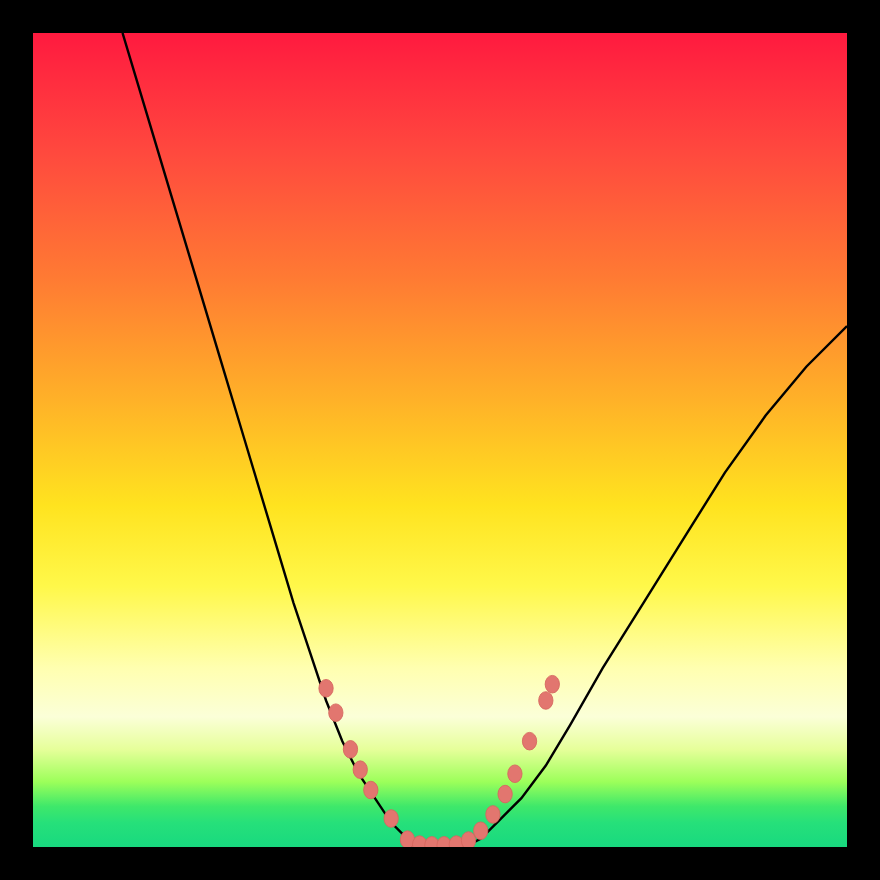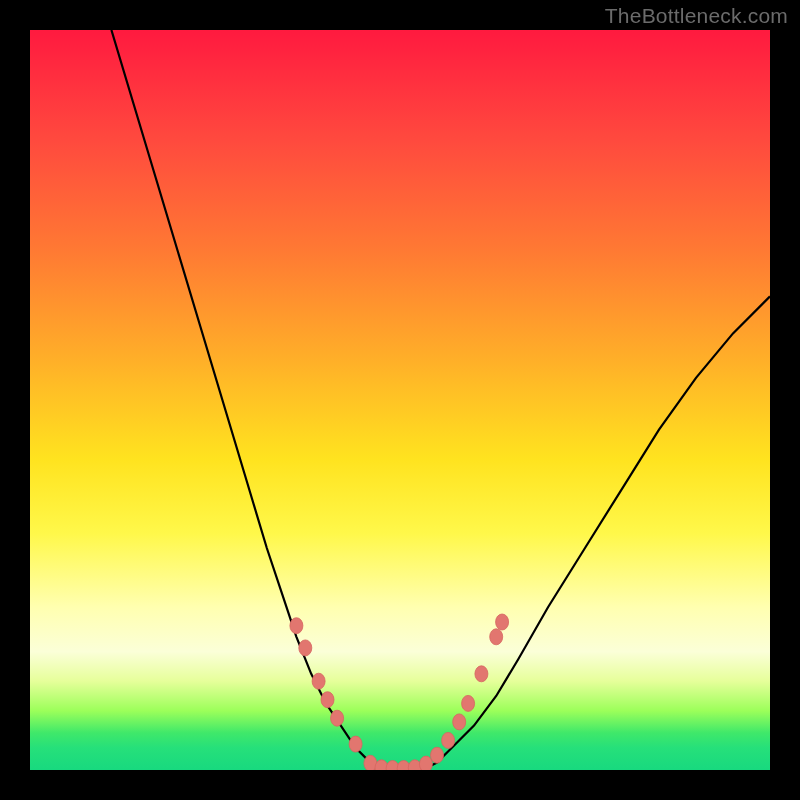--- a/index.html
+++ b/index.html
@@ -87,14 +87,13 @@
           <ellipse cx="407.0" cy="725.2" rx="6.5" ry="8" fill="#e2766f" stroke="#d6665f" stroke-width="0.8"></ellipse>
           <ellipse cx="418.1" cy="710.4" rx="6.5" ry="8" fill="#e2766f" stroke="#d6665f" stroke-width="0.8"></ellipse>
           <ellipse cx="429.2" cy="691.9" rx="6.5" ry="8" fill="#e2766f" stroke="#d6665f" stroke-width="0.8"></ellipse>
           <ellipse cx="438.1" cy="673.4" rx="6.5" ry="8" fill="#e2766f" stroke="#d6665f" stroke-width="0.8"></ellipse>
           <ellipse cx="451.4" cy="643.8" rx="6.5" ry="8" fill="#e2766f" stroke="#d6665f" stroke-width="0.8"></ellipse>
           <ellipse cx="466.2" cy="606.8" rx="6.5" ry="8" fill="#e2766f" stroke="#d6665f" stroke-width="0.8"></ellipse>
           <ellipse cx="472.1" cy="592.0" rx="6.5" ry="8" fill="#e2766f" stroke="#d6665f" stroke-width="0.8"></ellipse>
         </g>
     </svg>
   </div>
-  <div class="watermark">TheBottleneck.com</div>
 </div>
 
 </body></html>

